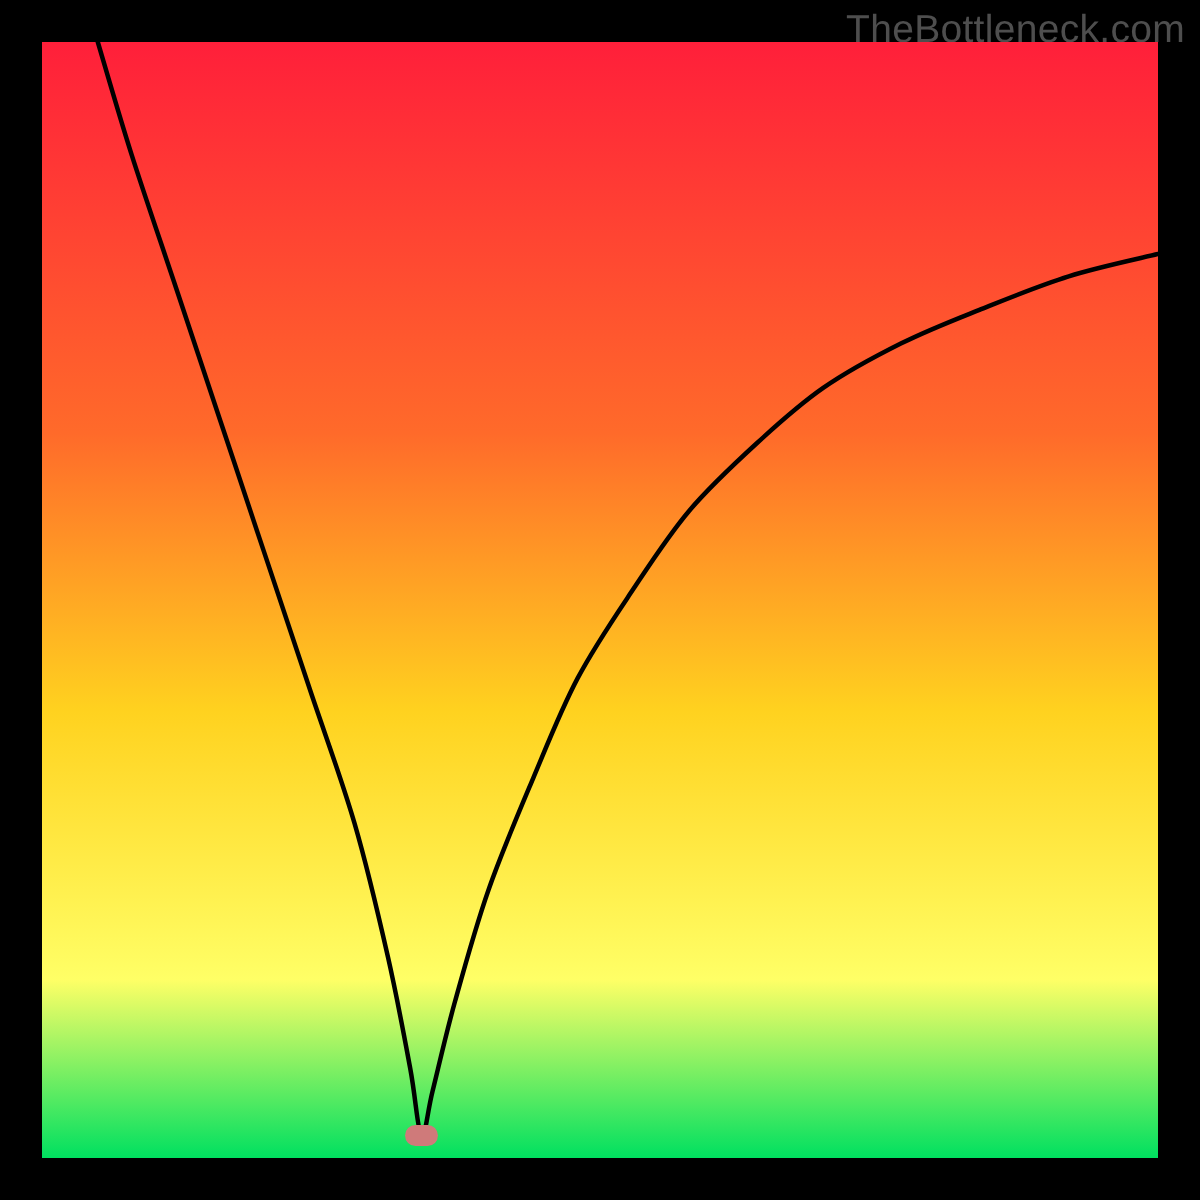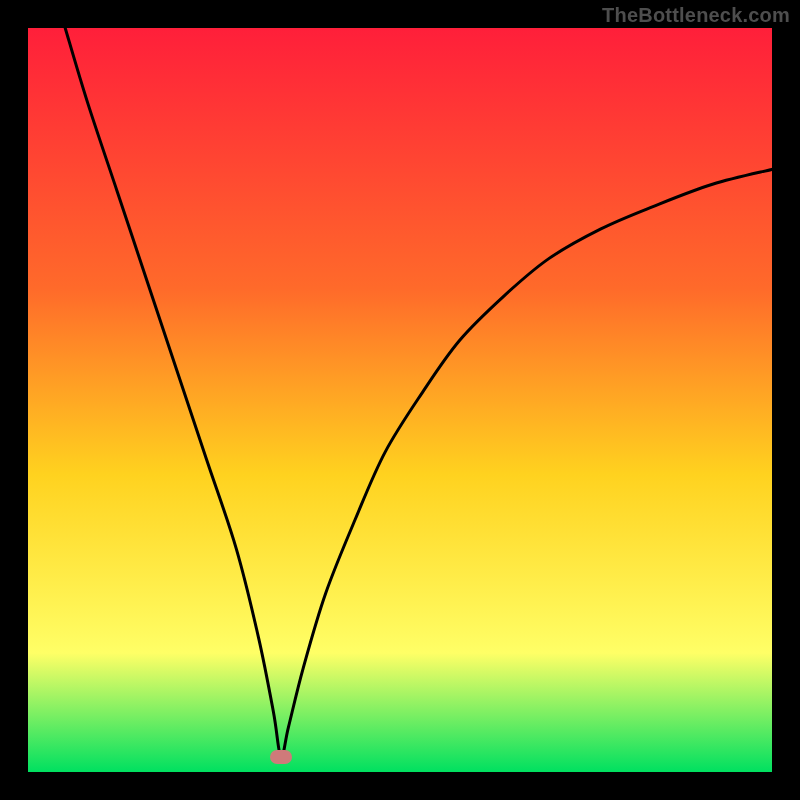--- a/index.html
+++ b/index.html
@@ -24,22 +24,22 @@
     left: 0;
     top: 0;
     width: 744px;
     height: 744px;
   }
   .watermark {
     position: absolute;
     top: 4px;
     right: 10px;
     color: #4e4e4e;
-    font-size: 20px;
-    font-weight: 700;
+    font-size: 26px;
+    font-weight: 400;
     letter-spacing: 0.2px;
     user-select: none;
   }
   .marker {
     position: absolute;
     width: 22px;
     height: 14px;
     border-radius: 8px;
     transform: translate(-50%, -50%);
   }

